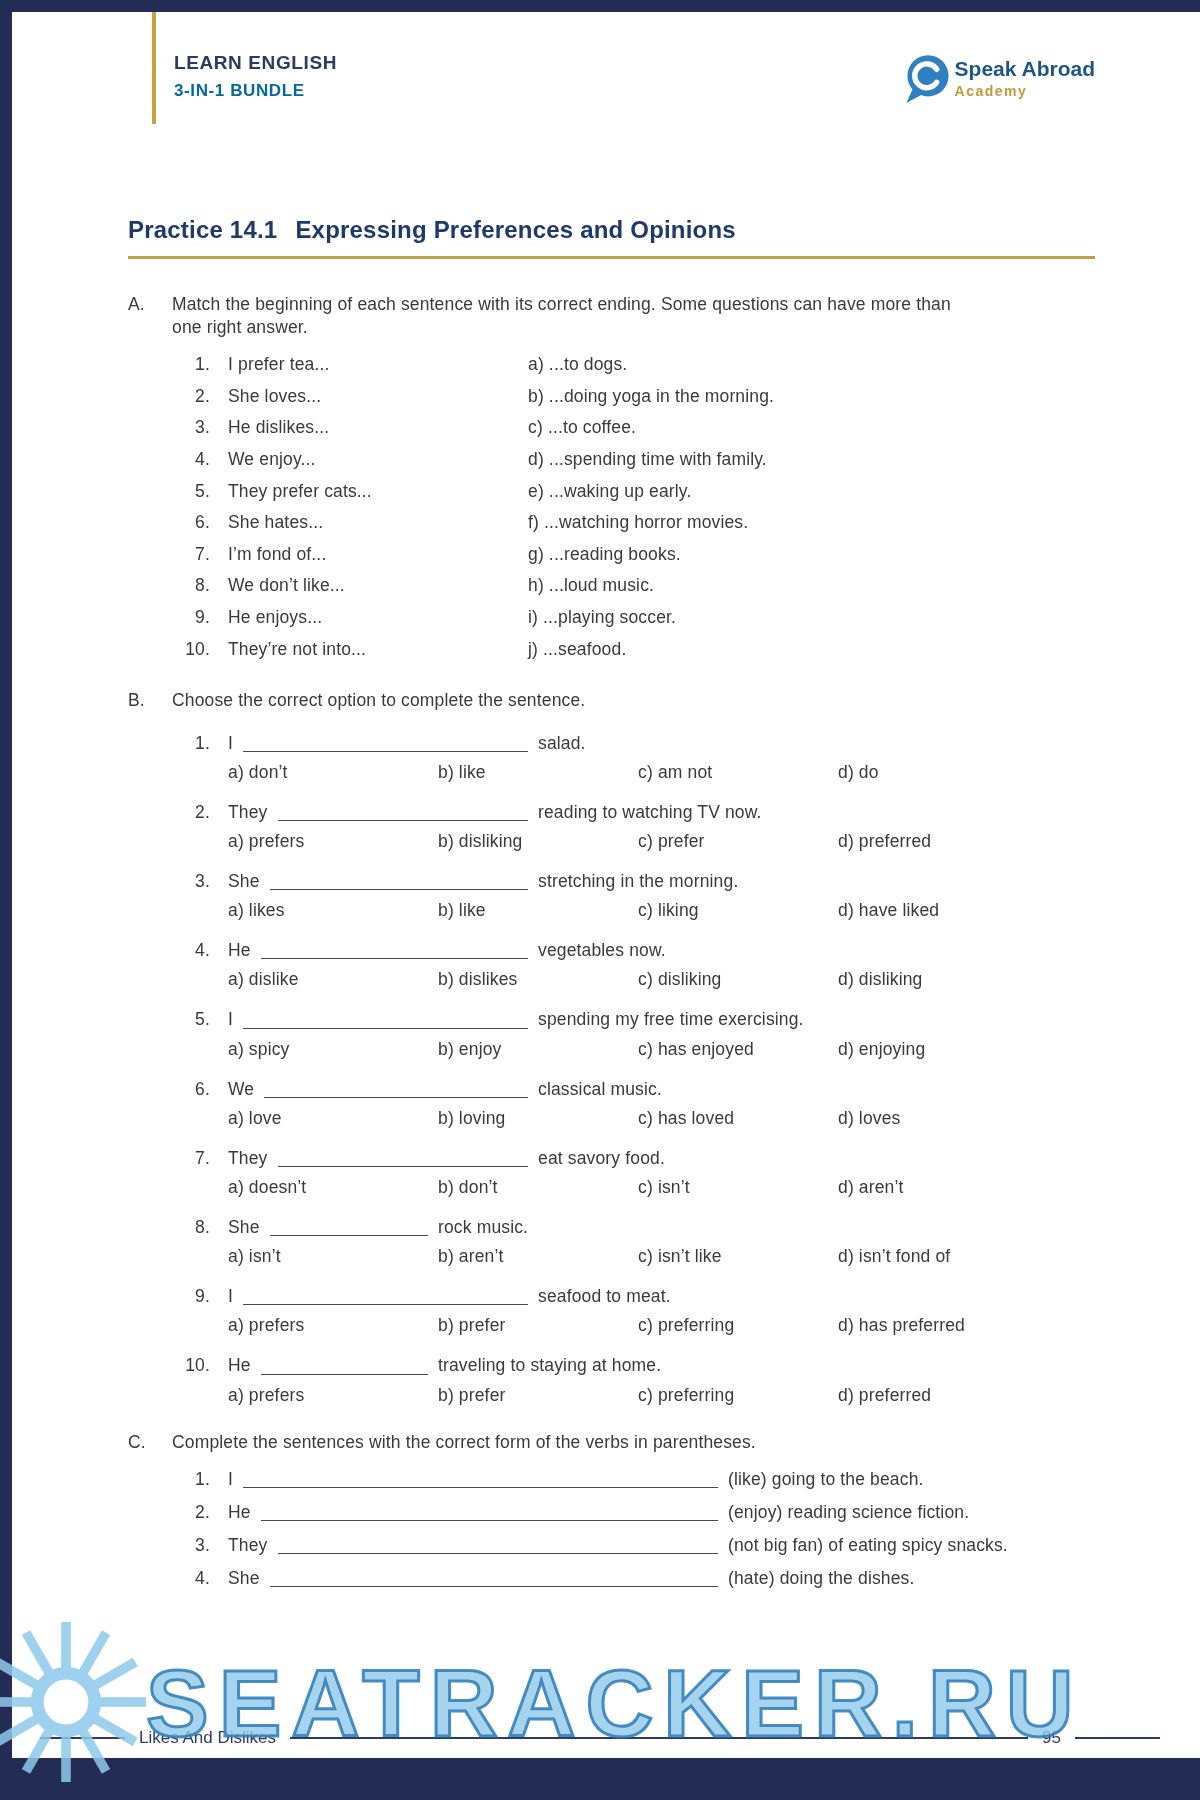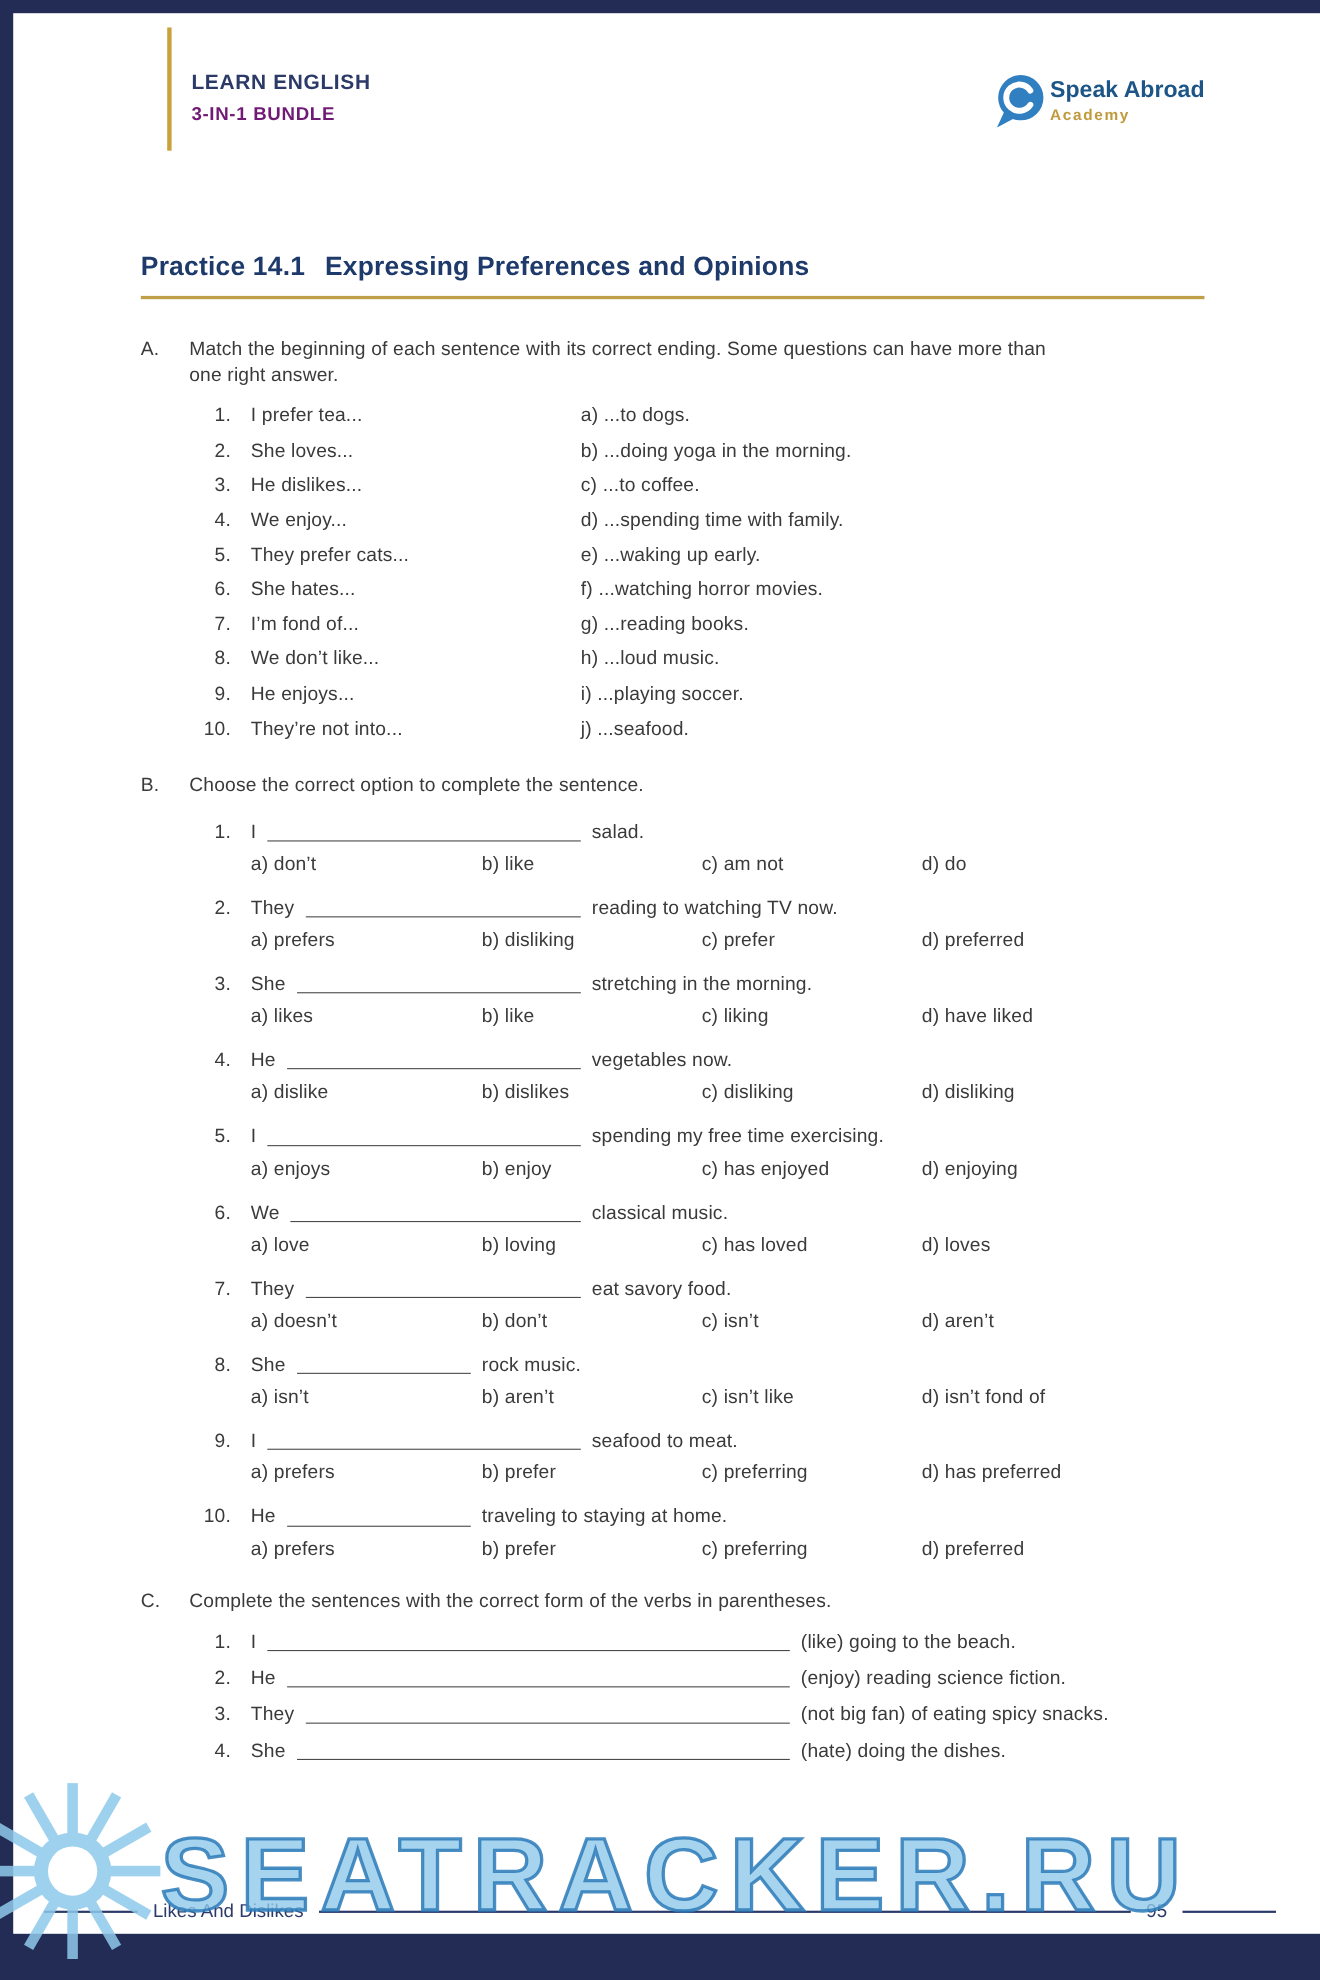--- a/index.html
+++ b/index.html
@@ -4,28 +4,28 @@
 <style>
   html,body{margin:0;padding:0;background:#232c54;}
   .page{position:relative;width:1200px;height:1800px;margin:0 auto;background:#ffffff;overflow:hidden;
         font-family:"Liberation Sans",sans-serif;color:#3a3a3a;}
   
   .frame-top{position:absolute;top:0;left:0;right:0;height:12px;background:#232c54;z-index:3;}
   .frame-left{position:absolute;top:0;left:0;bottom:0;width:12px;background:#232c54;z-index:3;}
   .frame-bottom{position:absolute;left:0;right:0;bottom:0;height:42px;background:#232c54;z-index:3;}
 
   .content{position:absolute;top:12px;left:12px;right:0;bottom:42px;box-sizing:border-box;
-           padding:53px 105px 0 116px;}
+           padding:40px 105px 0 116px;}
 
   
   .hdr{display:flex;justify-content:space-between;align-items:flex-start;}
   .brand{position:relative;margin-left:24px;padding-left:22px;}
   .brand-bar{position:absolute;left:0;top:-40px;width:4px;height:112px;background:#c9a23c;}
   .brand1{font-size:19px;font-weight:600;letter-spacing:.6px;color:#2b3a67;}
-  .brand2{font-size:17px;font-weight:700;letter-spacing:.6px;color:#701a75;margin-top:7px;}
+  .brand2{font-size:17px;font-weight:700;letter-spacing:.6px;color:#0369a1;margin-top:7px;}
   .logo{display:flex;align-items:center;gap:1px;}
   .logo svg{display:block;}
   .logo-n1{font-size:21px;font-weight:700;color:#1c5586;line-height:1.1;}
   .logo-n2{font-size:14px;font-weight:600;color:#c09a3c;letter-spacing:1.5px;margin-top:2px;}
 
   
   .title-block{margin-top:112px;}
   h1{margin:0;font-size:24px;font-weight:700;color:#1d3a6b;letter-spacing:.2px;}
   h1 .tpre{margin-right:18px;}
   .title-rule{height:3px;background:#bfa049;margin-top:12px;}
@@ -242,21 +242,21 @@
         <div class="b-item">
           <div class="qline">
               <span class="num">5.</span>
               <span class="pb">
                 <span class="pre">I</span>
                 <span class="blank"></span>
               </span>
               <span class="post">spending my free time exercising.</span>
             </div>
           <div class="opts">
-              <span>a) enjoys</span>
+              <span>a) spicy</span>
               <span>b) enjoy</span>
               <span>c) has enjoyed</span>
               <span>d) enjoying</span>
             </div>
         </div>
 
         <div class="b-item">
           <div class="qline">
               <span class="num">6.</span>
               <span class="pb">

